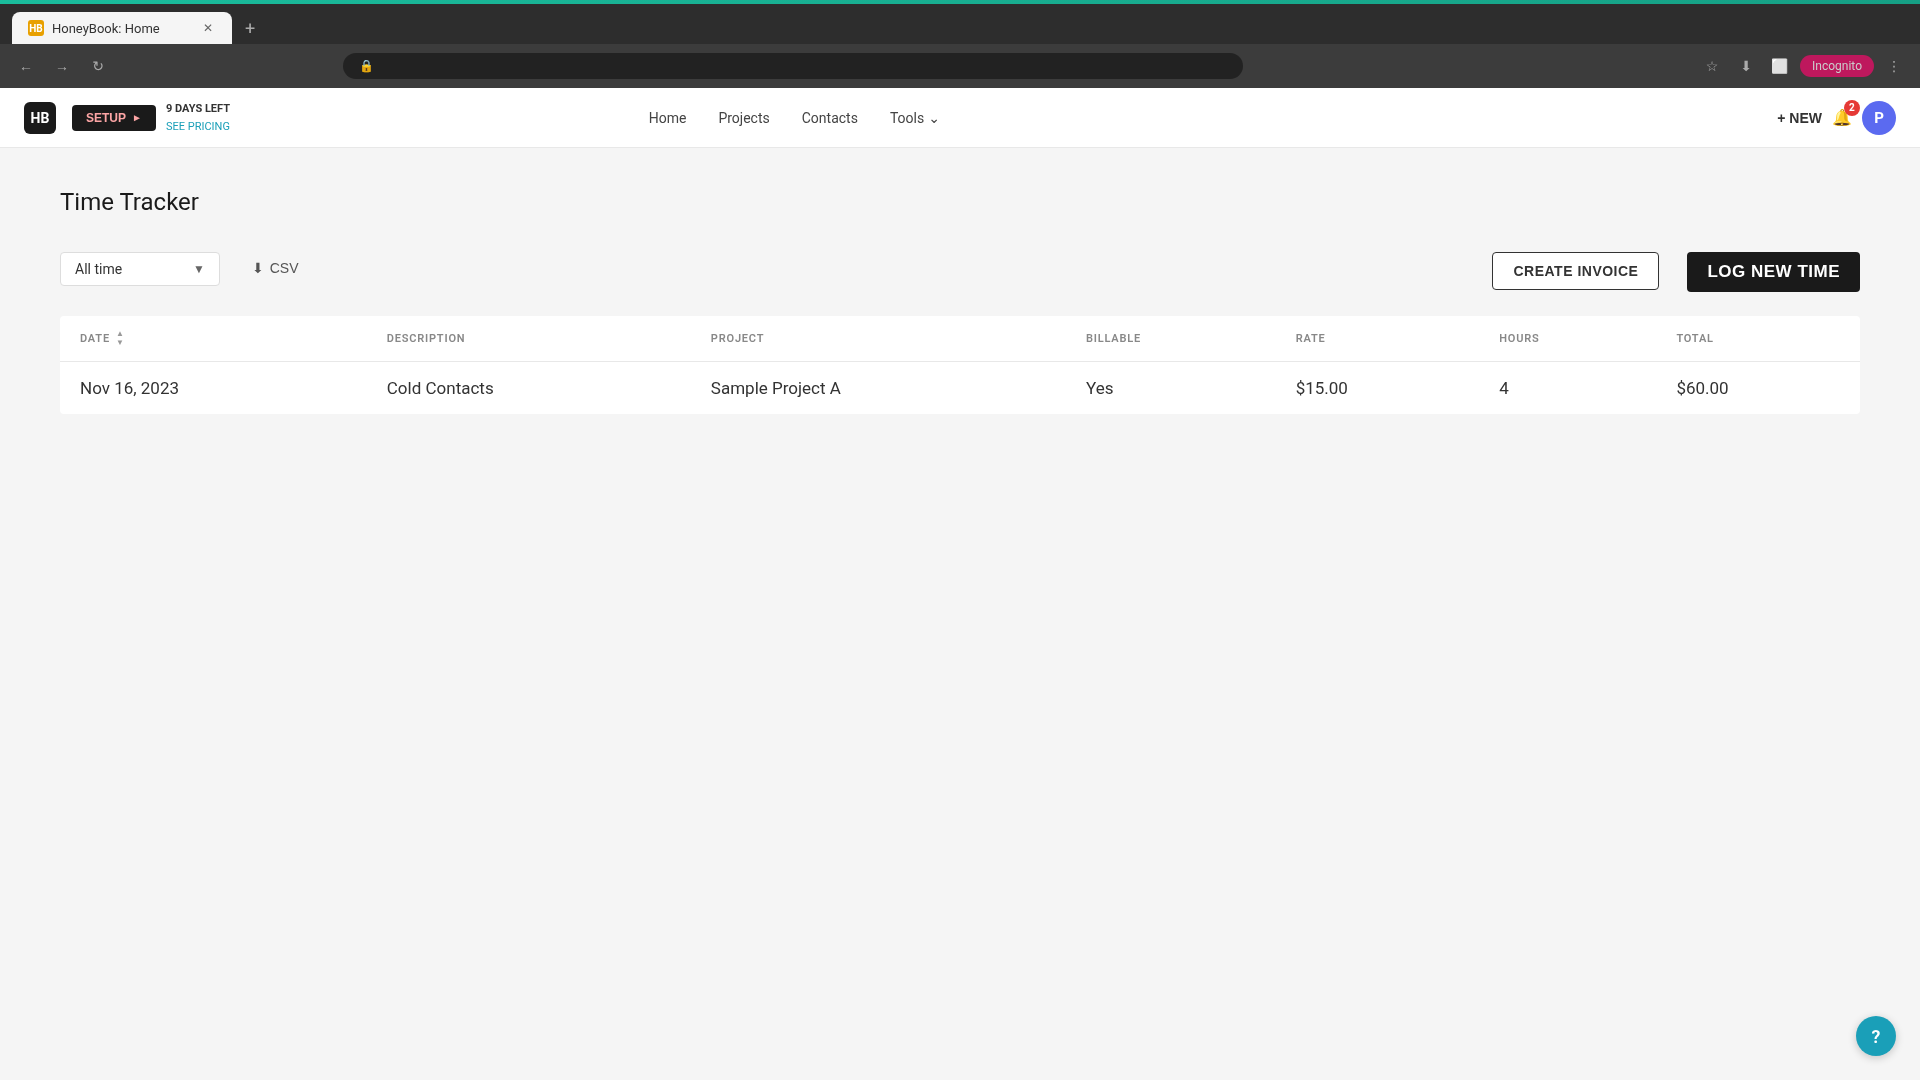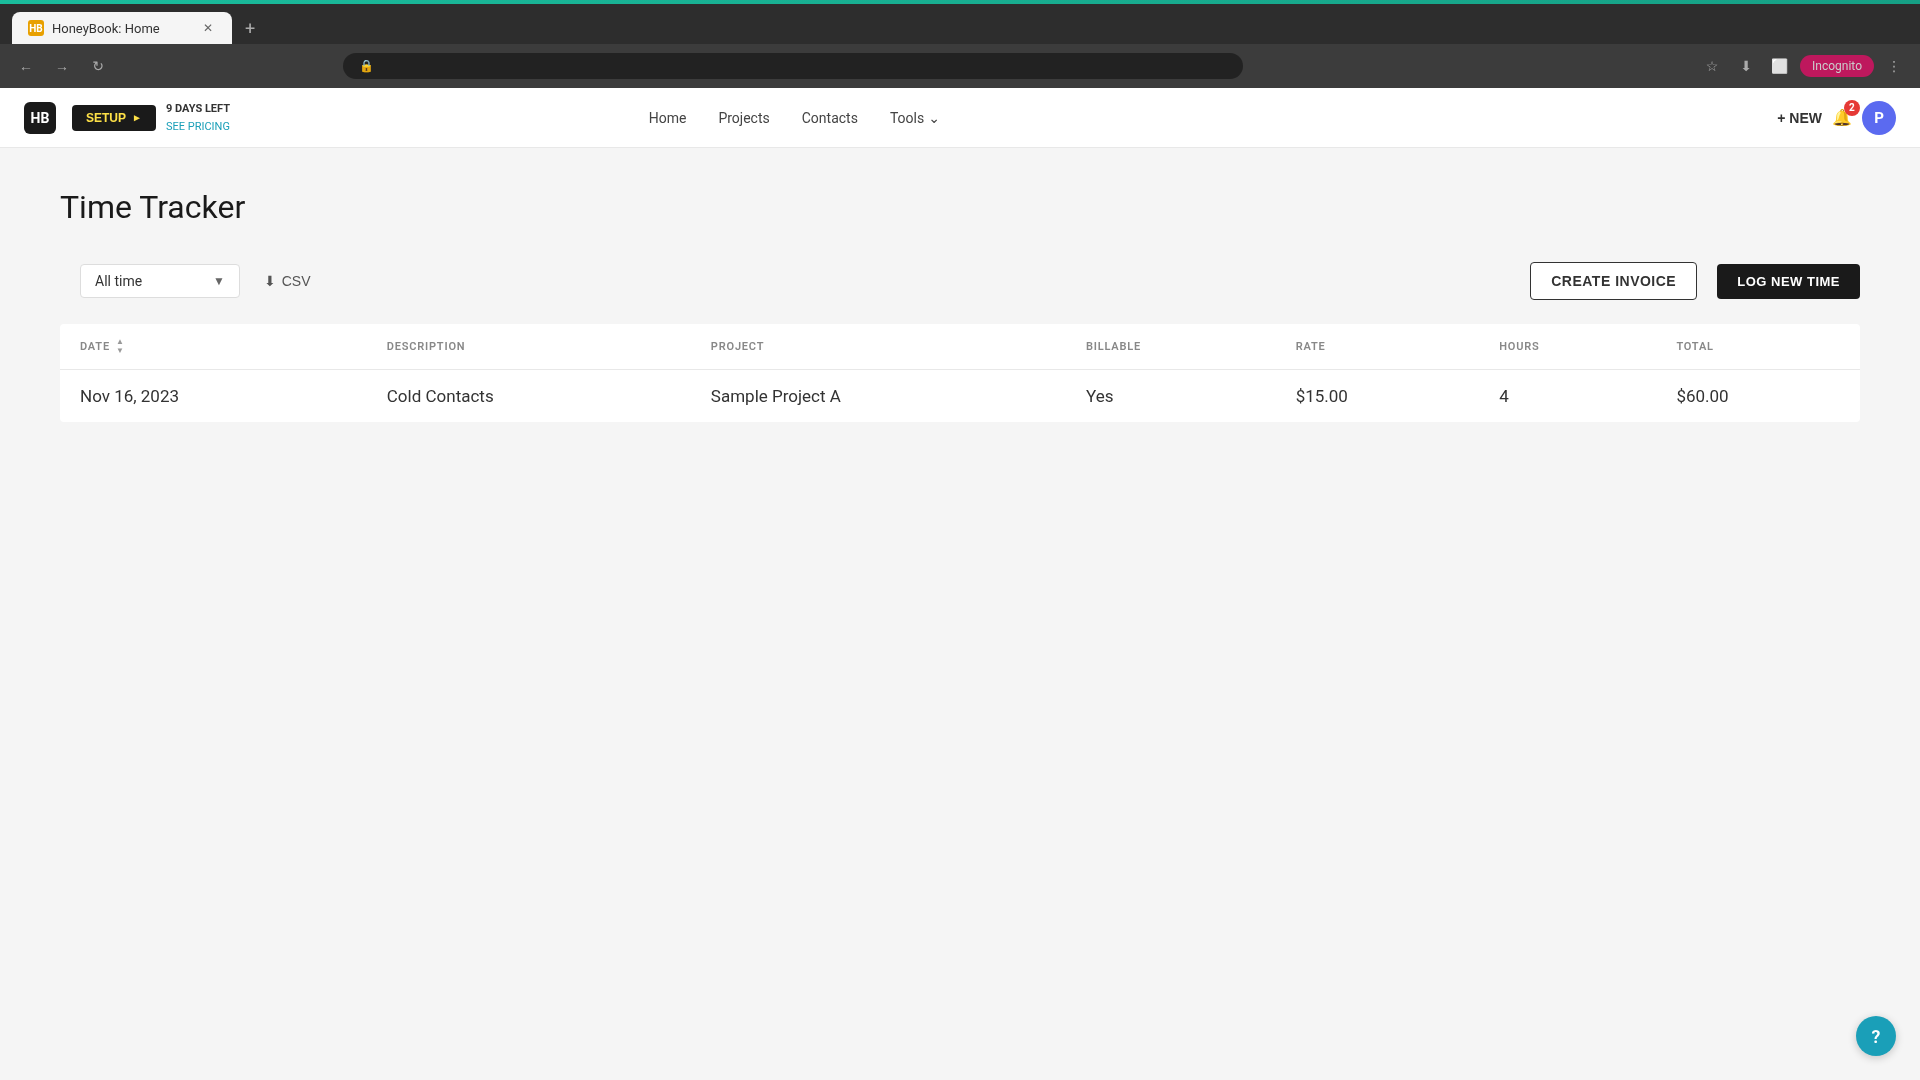--- a/index.html
+++ b/index.html
@@ -23,48 +23,48 @@
     .addr-action-btn { width: 28px; height: 28px; display: flex; align-items: center; justify-content: center; color: #aaa; font-size: 14px; cursor: pointer; border-radius: 50%; }
     .incognito-btn { background: #be185d; border-radius: 20px; padding: 4px 12px; color: #ccc; font-size: 12px; cursor: pointer; }
 
     
     .app-wrapper { background: #f5f5f5; min-height: 980px; }
 
     
     .app-nav { background: white; border-bottom: 1px solid #e8e8e8; display: flex; align-items: center; padding: 0 24px; height: 60px; }
     .hb-logo { display: flex; align-items: center; gap: 8px; margin-right: 16px; }
     .hb-logo-icon { width: 32px; height: 32px; background: #1a1a1a; border-radius: 6px; display: flex; align-items: center; justify-content: center; color: white; font-weight: bold; font-size: 14px; }
-    .setup-btn { background: #1a1a1a; color: #fde047; border: none; border-radius: 4px; padding: 6px 14px; font-size: 12px; font-weight: 600; cursor: pointer; display: flex; align-items: center; gap: 6px; }
+    .setup-btn { background: #1a1a1a; color: #fca5a5; border: none; border-radius: 4px; padding: 6px 14px; font-size: 12px; font-weight: 600; cursor: pointer; display: flex; align-items: center; gap: 6px; }
     .setup-arrow { font-size: 10px; }
     .trial-info { margin-left: 10px; }
     .days-left { font-size: 11px; font-weight: 700; color: #333; }
     .see-pricing { font-size: 11px; color: #1a9fb8; text-decoration: none; }
 
     .nav-links { display: flex; align-items: center; gap: 32px; margin: 12px auto; }
     .nav-link { font-size: 14px; color: #444; text-decoration: none; cursor: pointer; }
     .nav-link-tools { display: flex; align-items: center; gap: 4px; }
 
     .nav-right { display: flex; align-items: center; gap: 4px; margin-left: auto; }
     .new-btn { display: flex; align-items: center; gap: 6px; background: none; border: none; color: #333; font-size: 14px; font-weight: 600; cursor: pointer; }
     .notif-btn { position: relative; width: 32px; height: 32px; display: flex; align-items: center; justify-content: center; cursor: pointer; }
     .notif-badge { position: absolute; top: -2px; right: -2px; background: #e53935; color: white; border-radius: 50%; width: 16px; height: 16px; font-size: 10px; display: flex; align-items: center; justify-content: center; font-weight: 700; }
     .avatar { width: 34px; height: 34px; background: #5b6af0; border-radius: 50%; display: flex; align-items: center; justify-content: center; color: white; font-weight: 700; font-size: 15px; cursor: pointer; }
 
     
     .main-content { padding: 40px 60px; }
-    .page-title { font-size: 32px; font-weight: 400; color: #1a1a1a; margin-bottom: 36px; }
-
-    
-    .toolbar { display: flex; align-items: center; gap: 20px; margin-bottom: 24px; margin-left: 20px; }
+    .page-title { font-size: 24px; font-weight: 400; color: #1a1a1a; margin-bottom: 36px; }
+
+    
+    .toolbar { display: flex; align-items: flex-start; gap: 28px; margin-bottom: 24px; }
     .filter-dropdown { display: flex; align-items: center; gap: 8px; border: 1px solid #ddd; border-radius: 4px; padding: 8px 14px; background: white; cursor: pointer; font-size: 14px; color: #333; min-width: 160px; }
     .filter-chevron { font-size: 12px; color: #666; margin-left: auto; }
     .csv-btn { display: flex; align-items: center; gap: 6px; background: none; border: none; color: #555; font-size: 14px; cursor: pointer; padding: 8px 4px; }
     .spacer { flex: 1; }
     .create-invoice-btn { background: white; border: 1px solid #333; color: #333; padding: 10px 20px; font-size: 14px; font-weight: 600; letter-spacing: 0.5px; border-radius: 4px; cursor: pointer; }
-    .log-time-btn { background: #1a1a1a; color: white; border: none; padding: 10px 20px; font-size: 13px; font-weight: 600; letter-spacing: 0.5px; border-radius: 4px; cursor: pointer; }
+    .log-time-btn { background: #1a1a1a; color: white; border: none; padding: 10px 20px; font-size: 17px; font-weight: 600; letter-spacing: 0.5px; border-radius: 4px; cursor: pointer; }
 
     
     .table-container { background: white; border-radius: 4px; overflow: hidden; }
     .table { width: 100%; border-collapse: collapse; }
     .table thead tr { border-bottom: 1px solid #e8e8e8; }
     .table th { padding: 14px 20px; text-align: left; font-size: 11px; font-weight: 600; color: #888; letter-spacing: 0.8px; text-transform: uppercase; }
     .sort-icon { display: flex; flex-direction: column; gap: 1px; }
     .sort-arrow { font-size: 8px; color: #999; line-height: 1; }
     .table td { padding: 16px 20px; font-size: 17px; color: #333; border-bottom: 1px solid #f0f0f0; }
     .table tbody tr:last-child td { border-bottom: none; }

